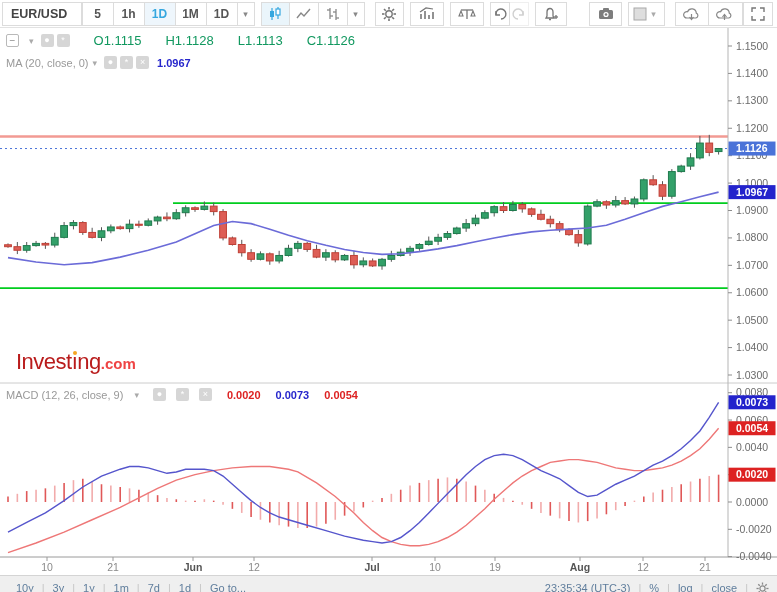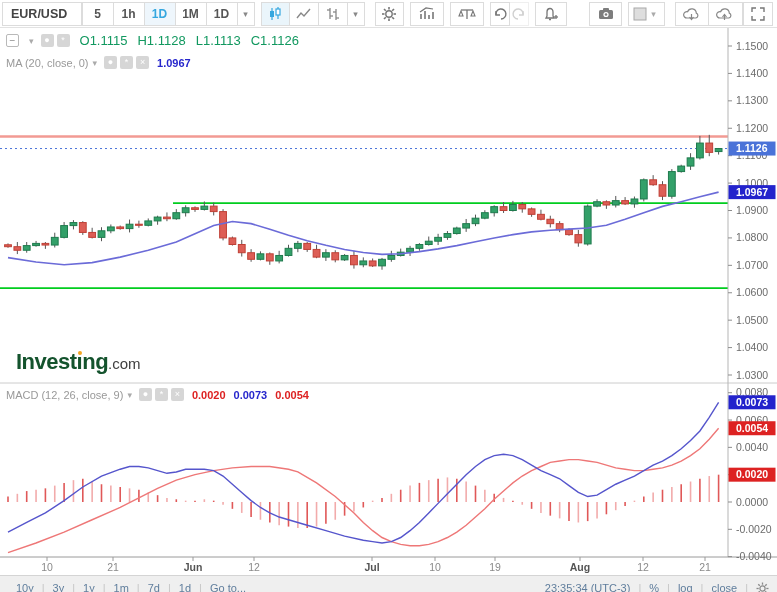--- a/index.html
+++ b/index.html
@@ -26,35 +26,35 @@
   .pushR { margin-left:auto; }
   .active-ico { background:#eaf5fb; }
   .disabled { opacity:.45; }
 
   
   #chart-svg { position:absolute; top:28px; left:0; }
 
   .row { position:absolute; display:flex; align-items:center; font-size:11px; color:#999; white-space:nowrap; z-index:5; }
   .row1 { top:33px; left:6px; font-size:13px; color:#444; }
   .row2 { top:56px; left:6px; }
-  .rowm { top:388px; left:6px; }
+  .rowm { top:388px; left:6px;gap:7px; }
   .collapse { width:13px; height:13px; border:1px solid #b9b9b9; border-radius:2px; color:#888;
     font-size:10px; line-height:11px; text-align:center; margin-right:6px; background:#fff; }
   .caret { color:#aaa; font-size:9px; margin:0 4px 0 4px; }
   .mini { width:13px; height:13px; background:#d6d6d6; border-radius:2px; color:#fff;
     font-size:9px; line-height:13px; text-align:center; margin-left:3px; }
-  .ohlc { color:#11985f; margin-left:10px; font-size:13px; }
+  .ohlc { color:#11985f; margin-left:24px; font-size:13px; }
   .mval { color:#2626cc; margin-left:8px; font-weight:bold; font-size:11px; }
   .vred { color:#dd2222; margin-left:8px; font-weight:bold; }
   .vblue { color:#2626cc; margin-left:8px; font-weight:bold; }
 
   
   .wm { position:absolute; top:349px; left:16px; z-index:4; }
-  .wm .a { font-size:22px; font-weight:bold; color:#14532d; letter-spacing:-.5px; }
-  .wm .b { font-size:15px; color:#404040; }
+  .wm .a { font-size:22px; font-weight:normal; color:#b91c1c; letter-spacing:-.5px; }
+  .wm .b { font-size:15px; color:#ef4444;font-weight:bold; }
   .wm .iorange { position:relative; }
   .wm .iorange::after { content:""; position:absolute; left:1px; top:2px; width:4px; height:4px;
     border-radius:50%; background:#f5a623; }
 
   
   .bbar { position:absolute; left:0; top:575px; width:777px; height:17px; background:#efefef;
     border-top:1px solid #d4d4d4; display:flex; align-items:center; font-size:11px; color:#5f7d9c; padding:12px 8px; }
   .bitem { padding:0 8px; cursor:pointer; }
   .bsep { color:#c5c5c5; }
   .bclock { color:#5f7d9c; }

